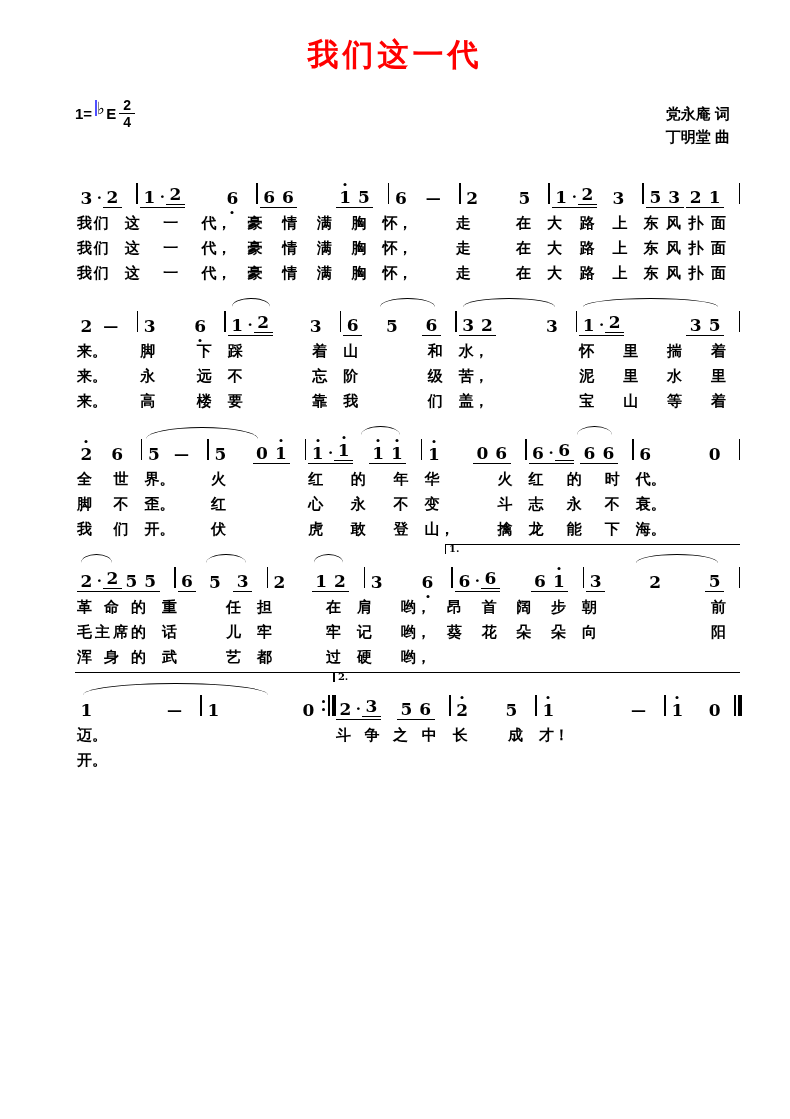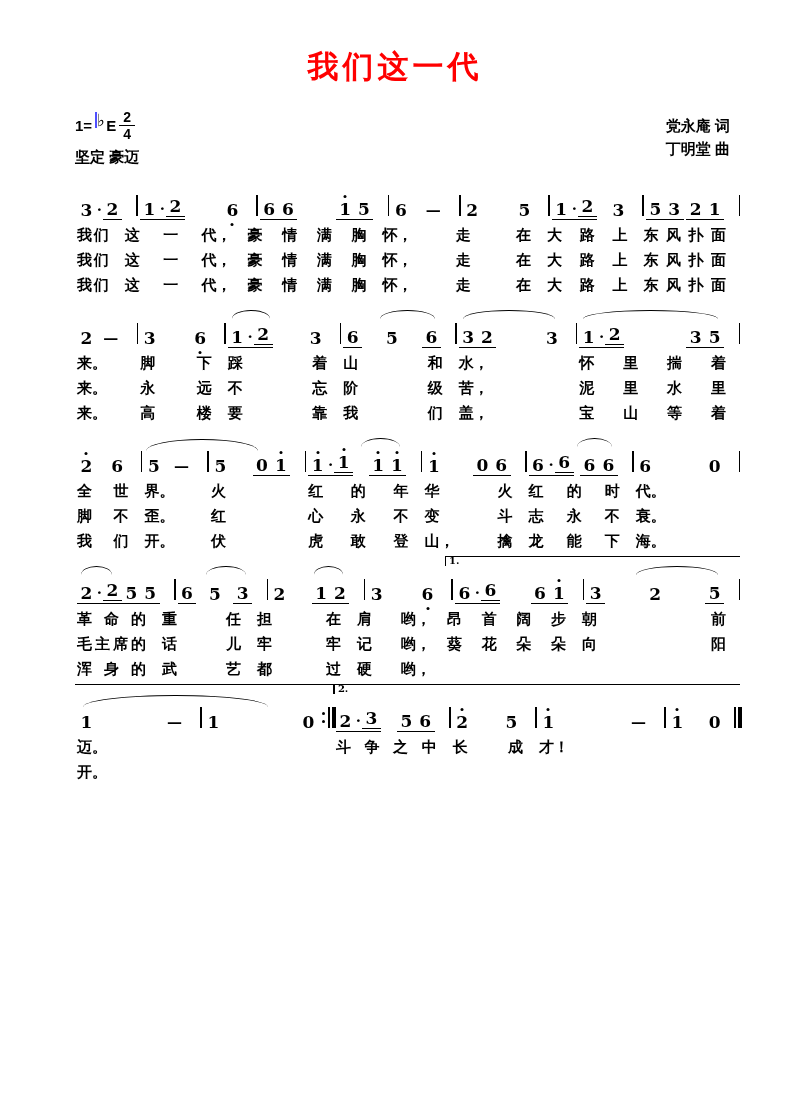--- a/index.html
+++ b/index.html
@@ -1,19 +1,19 @@
 <!DOCTYPE html>
 <html><head>
 <meta charset="utf-8">
 <style>
   html,body{margin:0;padding:0;background:#888;}
   .page{position:relative;width:790px;height:1119px;background:#ffffff;overflow:hidden;
         font-family:"Liberation Sans","DejaVu Sans",sans-serif;color:#000;}
   
-  .title{margin:16px;padding-top:30px;text-align:center;font-size:31px;font-weight:bold;
+  .title{margin:4px;padding-top:30px;text-align:center;font-size:31px;font-weight:bold;
          letter-spacing:4px;font-family:"DejaVu Sans",sans-serif;}
   
   .header{position:relative;height:66px;margin:22px 60px 0 75px;}
   .keysig{display:flex;align-items:center;font-size:15px;font-weight:600;}
   .caret{display:inline-block;width:2px;height:16px;position:relative;top:-6px;margin:0 0 0 3px;}
   .flat{font-size:17px;position:relative;top:-5px;margin-right:1px;}
   .frac{display:inline-flex;flex-direction:column;align-items:center;margin-left:3px;
         font-size:14px;line-height:14px;font-weight:600;}
   .frac-num{border-bottom:1.4px solid #000;padding:0 4px 1px;}
   .frac-den{padding-top:1px;}
@@ -73,21 +73,20 @@
       <div class="keysig">
         <span>1=</span>
           <span class="caret" style="background: rgb(80, 80, 255);"></span>
           <span class="flat">♭</span>
           <span>E</span>
         <span class="frac">
           <span class="frac-num">2</span>
           <span class="frac-den">4</span>
         </span>
       </div>
-      <div class="tempo">坚定 豪迈</div>
     </div>
     <div class="credits">
       <div>党永庵 词</div>
       <div>丁明堂 曲</div>
     </div>
   </div>
 
   <div class="score" id="systems">
       <div class="system">
         <div class="notes-wrap">

